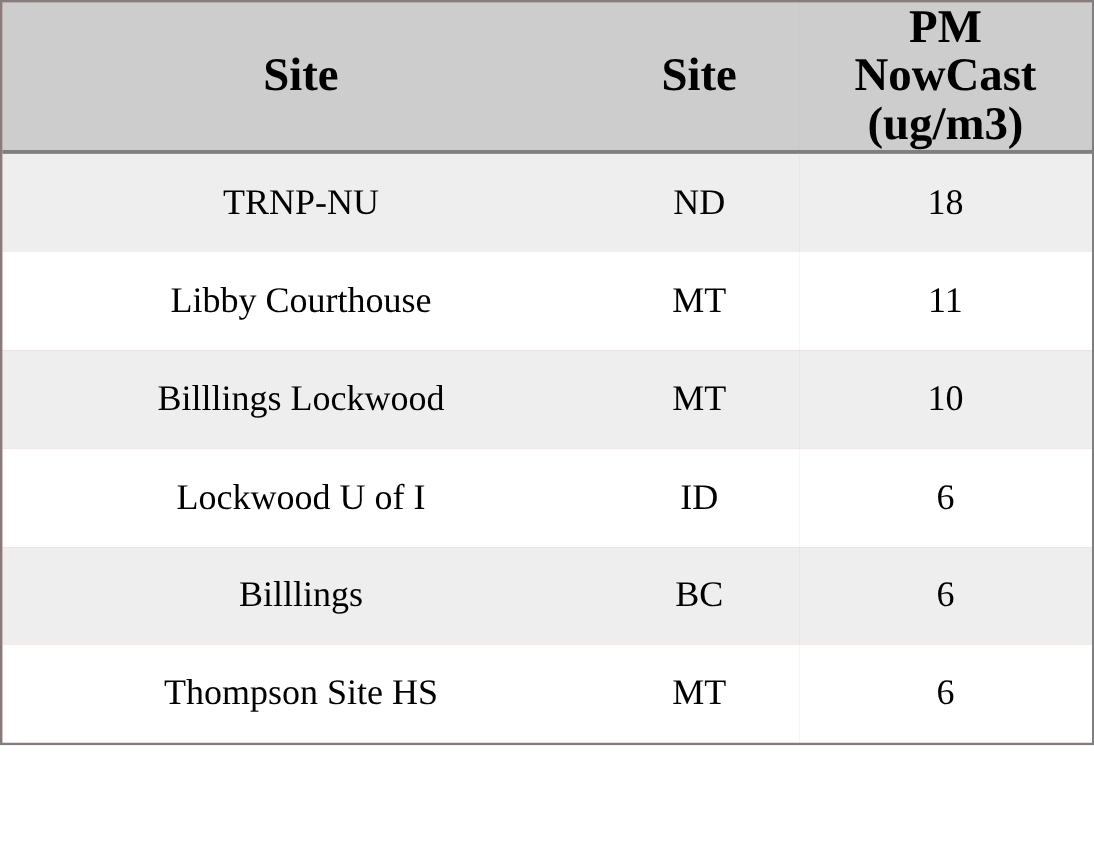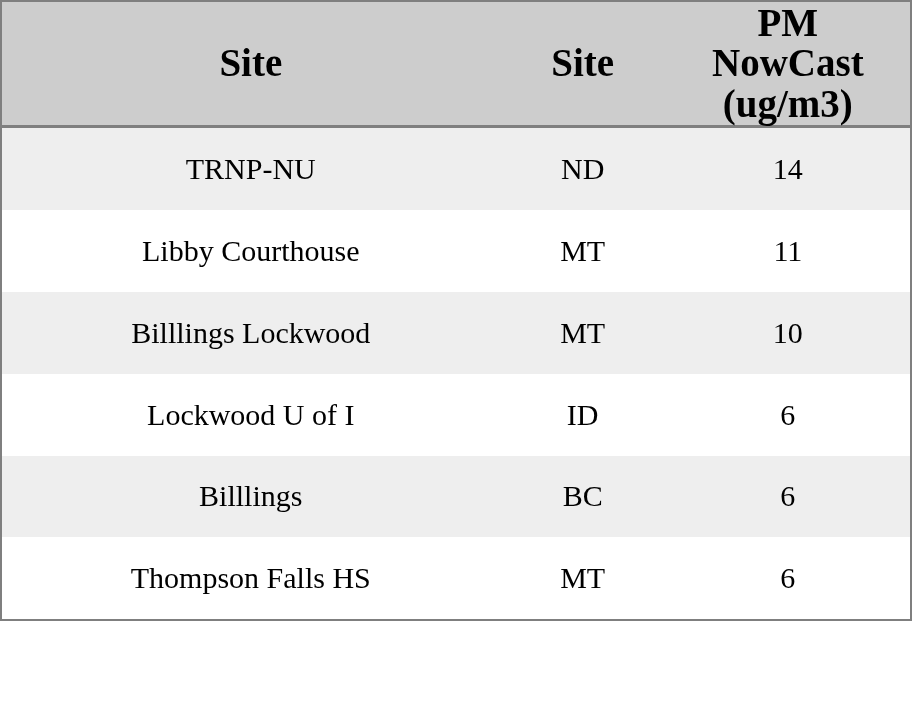--- a/index.html
+++ b/index.html
@@ -65,21 +65,21 @@
         <th>Site</th>
         <th>PM
 NowCast
 (ug/m3)</th>
       </tr>
     </thead>
     <tbody>
       <tr>
         <td>TRNP-NU</td>
         <td>ND</td>
-        <td>14</td>
+        <td>18</td>
       </tr>
       <tr>
         <td>Libby Courthouse</td>
         <td>MT</td>
         <td>11</td>
       </tr>
       <tr>
         <td>Billlings Lockwood</td>
         <td>MT</td>
         <td>10</td>
@@ -88,19 +88,19 @@
         <td>Lockwood U of I</td>
         <td>ID</td>
         <td>6</td>
       </tr>
       <tr>
         <td>Billlings</td>
         <td>BC</td>
         <td>6</td>
       </tr>
       <tr>
-        <td>Thompson Falls HS</td>
+        <td>Thompson Site HS</td>
         <td>MT</td>
         <td>6</td>
       </tr>
     </tbody>
   </table>
 </div>
 
 </body></html>

